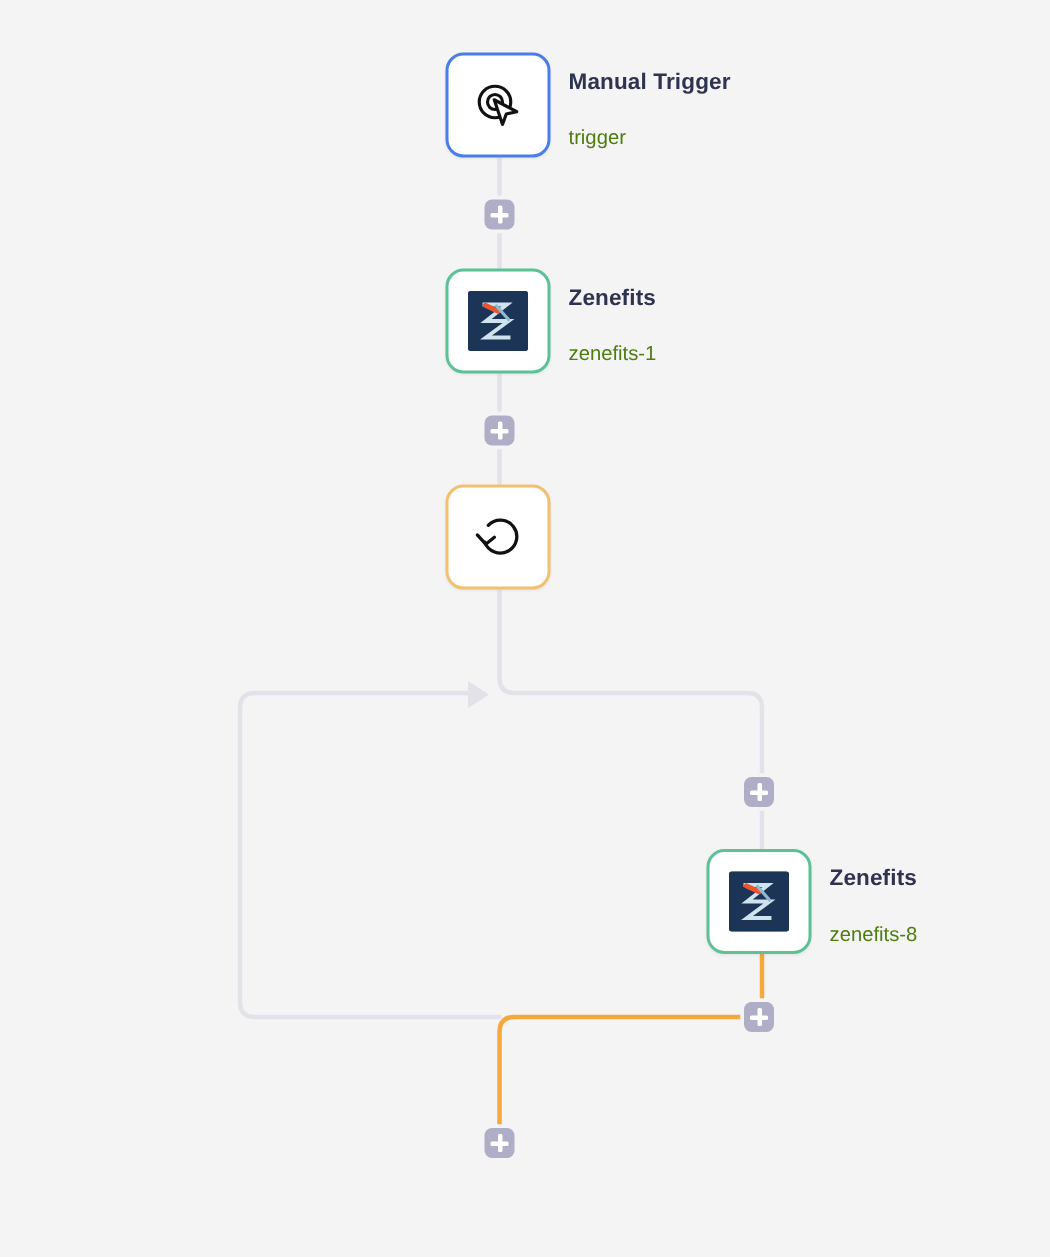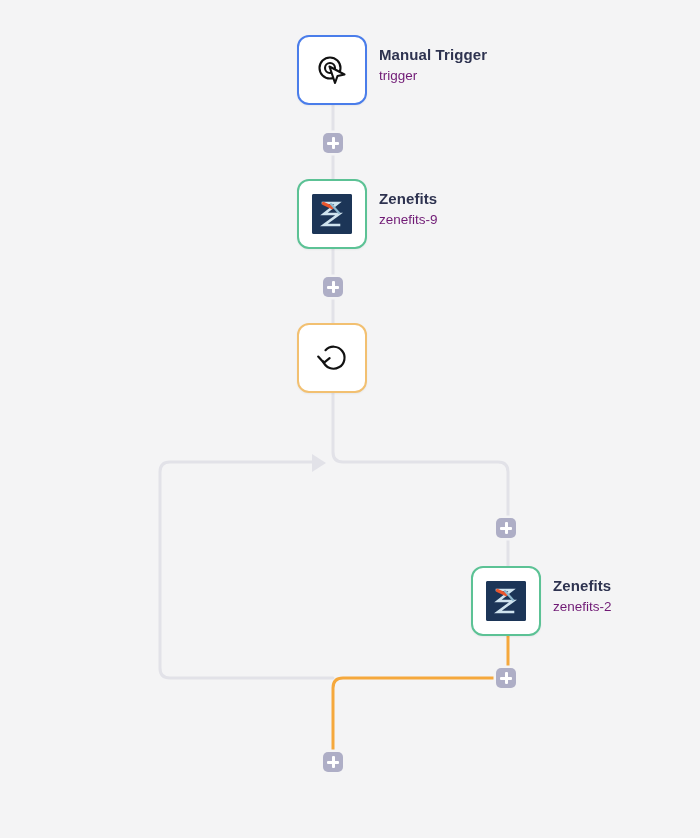--- a/index.html
+++ b/index.html
@@ -73,23 +73,23 @@
   .node-title {
     font-size: 15px;
     font-weight: bold;
     color: #2e3350;
     letter-spacing: 0.1px;
     line-height: 18px;
   }
   .node-sub {
     font-size: 13.5px;
     font-weight: normal;
-    color: #701a75;
+    color: #4d7c0f;
     line-height: 18px;
-    margin-top: 3px;
+    margin-top: 19px;
   }
 
   
   .plus-btn {
     position: absolute;
     width: 20px;
     height: 20px;
     border-radius: 5px;
     background: #aeaec6;
     box-shadow: 0 0 0 2.5px #f4f4f5;
@@ -153,21 +153,21 @@
       <svg class="zenefits-logo" viewBox="0 0 40 40" xmlns="http://www.w3.org/2000/svg">
         <rect x="0" y="0" width="40" height="40" fill="#1c3557"></rect>
         <path d="M11,9 L26,9 L12,20 L27,20 L12,31 L27,31" fill="none" stroke="#cfe3ee" stroke-width="2.6" stroke-linecap="square"></path>
         <path d="M11.5,9.5 L20,13.5" fill="none" stroke="#ea552d" stroke-width="3.2" stroke-linecap="round"></path>
         <path d="M19,10 L27,19" fill="none" stroke="#8fb9cf" stroke-width="2.2" stroke-linecap="round"></path>
       </svg>
     </span>
   </div>
   <div class="node-label" style="left:379px; top:190px;">
     <div class="node-title">Zenefits</div>
-    <div class="node-sub">zenefits-9</div>
+    <div class="node-sub">zenefits-1</div>
   </div>
 
   <div class="node loop" style="left:297px; top:323px;">
     <span class="node-icon">
       <svg width="40" height="40" viewBox="0 0 40 40" xmlns="http://www.w3.org/2000/svg">
         <path d="M11.2,23.5 A11,11 0 1 0 13.5,12.2" fill="none" stroke="#111111" stroke-width="2.2" stroke-linecap="round"></path>
         <path d="M6.2,18.6 L11.8,24.8 L17.6,20.2" fill="none" stroke="#111111" stroke-width="2.2" stroke-linecap="round" stroke-linejoin="round"></path>
       </svg>
     </span>
   </div>
@@ -177,21 +177,21 @@
       <svg class="zenefits-logo" viewBox="0 0 40 40" xmlns="http://www.w3.org/2000/svg">
         <rect x="0" y="0" width="40" height="40" fill="#1c3557"></rect>
         <path d="M11,9 L26,9 L12,20 L27,20 L12,31 L27,31" fill="none" stroke="#cfe3ee" stroke-width="2.6" stroke-linecap="square"></path>
         <path d="M11.5,9.5 L20,13.5" fill="none" stroke="#ea552d" stroke-width="3.2" stroke-linecap="round"></path>
         <path d="M19,10 L27,19" fill="none" stroke="#8fb9cf" stroke-width="2.2" stroke-linecap="round"></path>
       </svg>
     </span>
   </div>
   <div class="node-label" style="left:553px; top:577px;">
     <div class="node-title">Zenefits</div>
-    <div class="node-sub">zenefits-2</div>
+    <div class="node-sub">zenefits-8</div>
   </div>
 
   <div class="plus-btn" style="left:323px; top:133px;"></div>
   <div class="plus-btn" style="left:323px; top:277px;"></div>
   <div class="plus-btn" style="left:496px; top:518px;"></div>
   <div class="plus-btn" style="left:496px; top:668px;"></div>
   <div class="plus-btn" style="left:323px; top:752px;"></div>
 
 </div>
 

